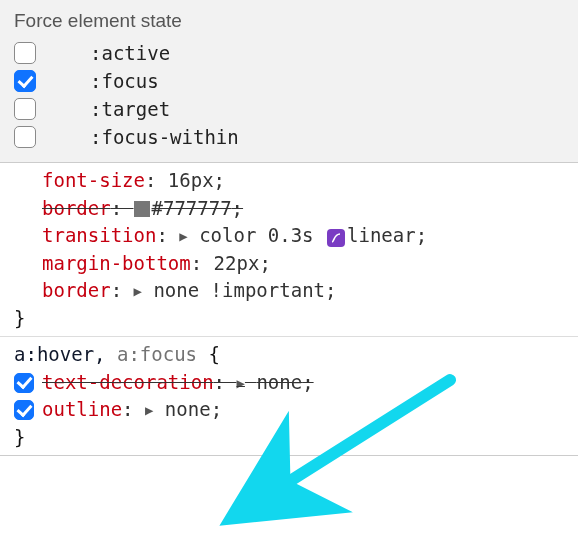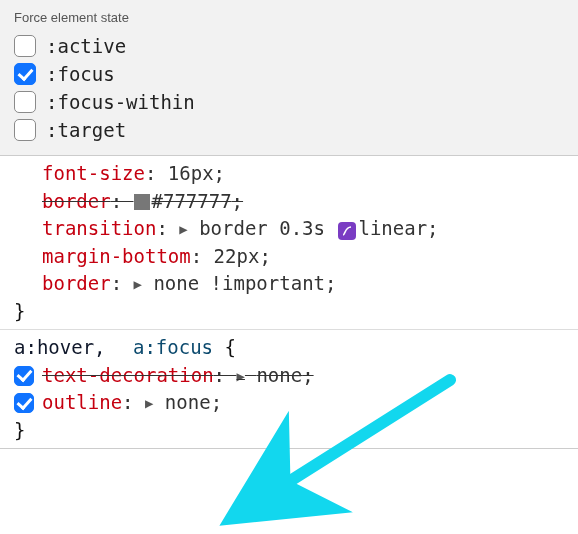--- a/index.html
+++ b/index.html
@@ -14,27 +14,28 @@
     position: relative;
     overflow: hidden;
   }
   .state-panel {
     background: #f2f2f2;
     border-bottom: 1px solid #ccc;
     padding: 10px 14px 8px 14px;
   }
   .panel-title {
     color: #555;
-    font-size: 13px;
+    font-size: 19px;
     margin-bottom: 10px;
   }
   .state-row {
     display: flex;
     align-items: flex-end;
     margin-bottom: 6px;
+    gap: 44px;
   }
   .chk {
     width: 22px;
     height: 22px;
     border: 1.5px solid #8a8a8a;
     border-radius: 5px;
     background: #fff;
     display: inline-flex;
     align-items: center;
     justify-content: center;
@@ -84,21 +85,21 @@
     padding-left: 0;
   }
   .decl-chk-row .chk {
     margin-right: 8px;
     width: 20px;
     height: 20px;
   }
   .prop { color: #c50010; }
   .val { color: #333; }
   .sel { color: #0f172a; }
-  .sel-strong { color: #0c4a6e; margin-left: 16px; }
+  .sel-strong { color: #737373; }
   .strike { text-decoration: line-through; }
   .swatch {
     display: inline-block;
     width: 16px;
     height: 16px;
     background: #777;
     vertical-align: -2px;
     margin-right: 2px;
   }
   .expand-tri {
@@ -134,40 +135,40 @@
       <div class="state-row">
         <span class="chk"></span>
         <span class="state-label">:active</span>
       </div>
       <div class="state-row">
         <span class="chk checked"></span>
         <span class="state-label">:focus</span>
       </div>
       <div class="state-row">
         <span class="chk"></span>
+        <span class="state-label">:target</span>
+      </div>
+      <div class="state-row">
+        <span class="chk"></span>
         <span class="state-label">:focus-within</span>
-      </div>
-      <div class="state-row">
-        <span class="chk"></span>
-        <span class="state-label">:target</span>
       </div>
     </div>
 </div>
 
 <div class="styles-pane">
   <div id="rules">
       <div class="rule">
         <div class="decl decl-row">
           <span><span class="prop">font-size</span><span>: </span><span class="val">16px</span><span>;</span></span>
         </div>
         <div class="decl decl-row">
           <span class="strike"><span class="prop">border</span><span>: </span><span class="swatch" style="background: rgb(119, 119, 119);"></span><span class="val">#777777</span><span>;</span></span>
         </div>
         <div class="decl decl-row">
-          <span><span class="prop">transition</span><span>: </span><span class="expand-tri">▶</span> <span class="val">border 0.3s </span><span class="easing-badge">
+          <span><span class="prop">transition</span><span>: </span><span class="expand-tri">▶</span> <span class="val">color 0.3s </span><span class="easing-badge">
               <svg width="12" height="12" viewBox="0 0 12 12">
                 <path d="M2 10 C4 10 4 2 10 2" stroke="#fff" stroke-width="1.6" fill="none"></path>
               </svg>
             </span><span class="val">linear</span><span>;</span></span>
         </div>
         <div class="decl decl-row">
           <span><span class="prop">margin-bottom</span><span>: </span><span class="val">22px</span><span>;</span></span>
         </div>
         <div class="decl decl-row">
           <span><span class="prop">border</span><span>: </span><span class="expand-tri">▶</span> <span class="val">none !important</span><span>;</span></span>

